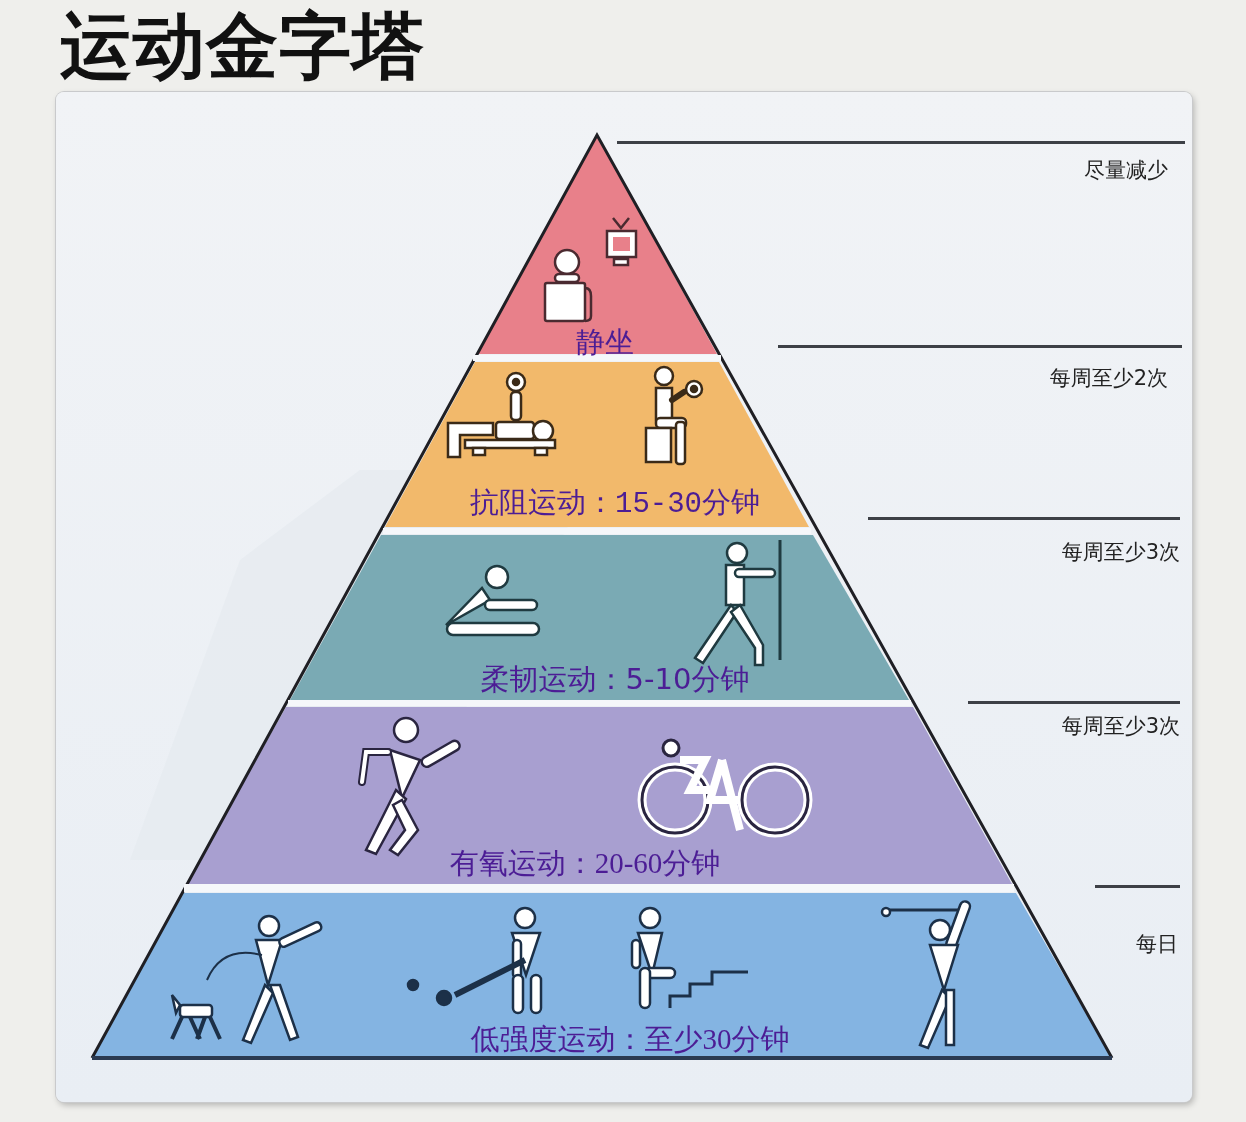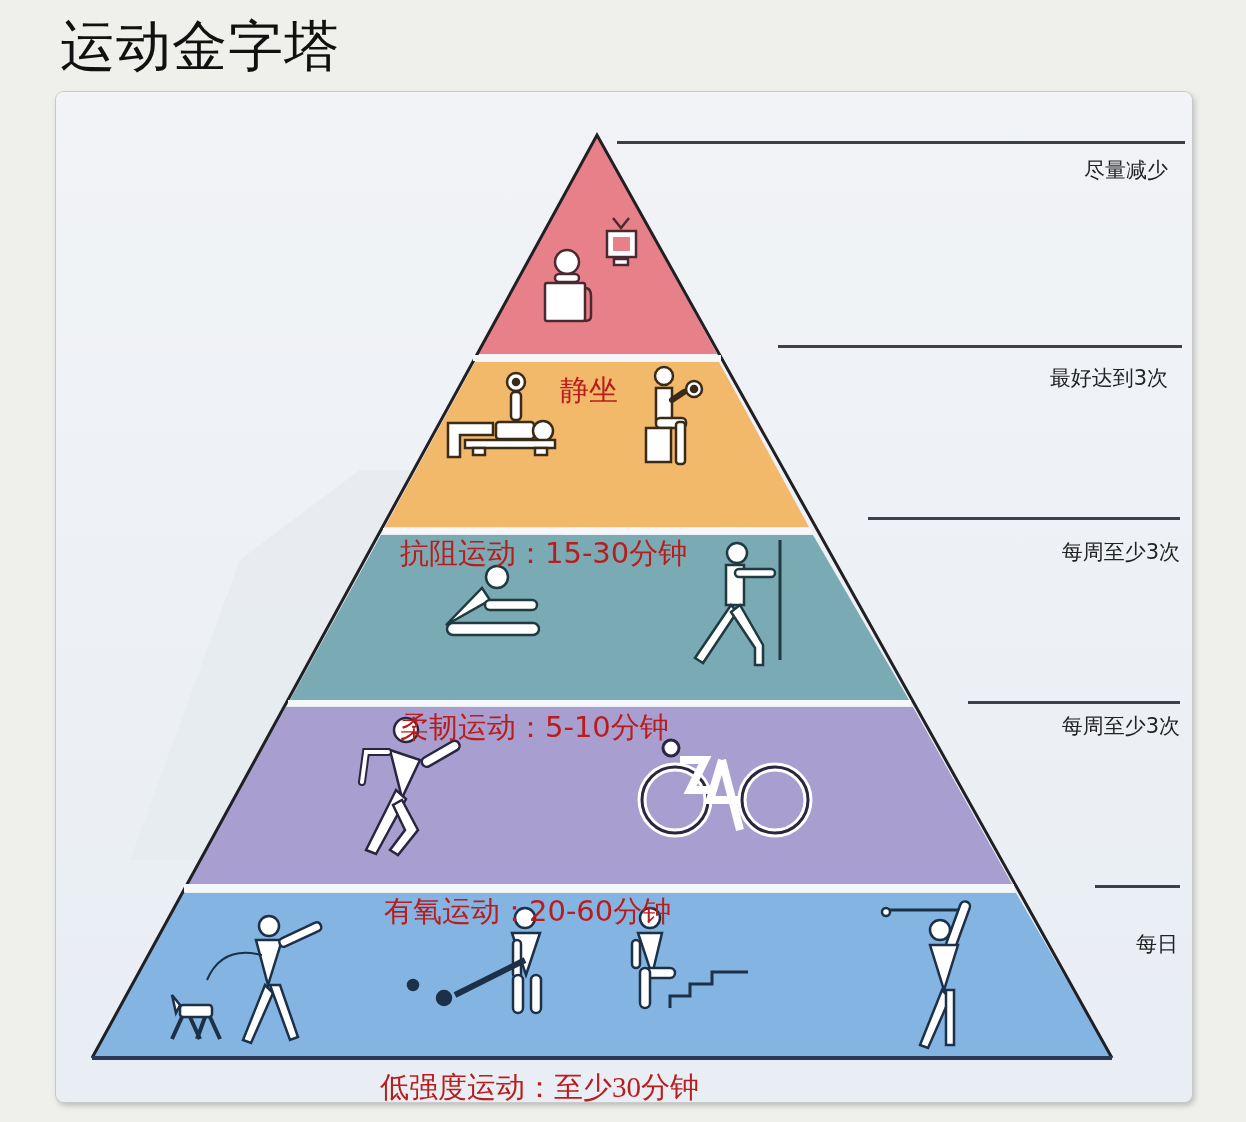--- a/index.html
+++ b/index.html
@@ -1,22 +1,22 @@
 <!DOCTYPE html>
 <html><head>
 <meta charset="utf-8">
 <style>
   html,body{margin:0;padding:0;}
   body{width:1246px;height:1122px;background:#efefec;position:relative;overflow:hidden;font-family:"DejaVu Sans",sans-serif;}
-  .title{position:absolute;left:60px;top:10px;font-size:55px;font-weight:normal;color:#111;letter-spacing:1px;line-height:72px;}
+  .title{position:absolute;left:60px;top:10px;font-size:72px;font-weight:bold;color:#111;letter-spacing:1px;line-height:72px;}
   .panel{position:absolute;left:56px;top:92px;width:1136px;height:1010px;border-radius:8px;
     background:linear-gradient(180deg,#f1f3f6 0%,#e9eef4 100%);
     box-shadow:0 0 0 1px #c9cacc, 2px 3px 6px rgba(0,0,0,0.25);}
   svg.pyr{position:absolute;left:0;top:0;}
-  .lbl{position:absolute;font-size:29px;color:#b91c1c;white-space:nowrap;line-height:34px;text-align:left;margin-top:48px;}
+  .lbl{position:absolute;font-size:29px;color:#4c1d95;white-space:nowrap;line-height:34px;text-align:center;}
   .freq{position:absolute;font-size:21px;color:#222;line-height:40px;text-align:right;white-space:nowrap;}
   .rule{position:absolute;height:3px;background:#3d4046;}
 </style>
 </head>
 <body>
 
 <div class="title">运动金字塔</div>
 
 <div class="panel"></div>
 
@@ -145,36 +145,36 @@
     <path d="M946,990 l0,55 l8,0 l0,-55 z"></path>
   </g>
 
   <line x1="473" y1="358" x2="721" y2="358" stroke="#f5f7fa" stroke-width="6"></line>
   <line x1="383" y1="531" x2="811" y2="531" stroke="#f5f7fa" stroke-width="6"></line>
   <line x1="288" y1="703" x2="911" y2="703" stroke="#f5f7fa" stroke-width="6"></line>
   <line x1="184" y1="888" x2="1014" y2="888" stroke="#f5f7fa" stroke-width="8"></line>
 </svg>
 
 <div class="lbl" style="left:560px;top:325px;width:90px;">静坐</div>
-<div class="lbl" style="left:400px;top:488px;width:430px;">抗阻运动：15-30分钟</div>
+<div class="lbl" style="left:400px;top:488px;width:430px;font-family:Liberation Mono, monospace;">抗阻运动：15-30分钟</div>
 <div class="lbl" style="left:400px;top:662px;width:430px;">柔韧运动：5-10分钟</div>
-<div class="lbl" style="left:384px;top:846px;width:450px;">有氧运动：20-60分钟</div>
+<div class="lbl" style="left:360px;top:846px;width:450px;font-family:Liberation Serif, serif;">有氧运动：20-60分钟</div>
 <div class="lbl" style="left:380px;top:1022px;width:500px;font-family:Liberation Serif, serif;">低强度运动：至少30分钟</div>
 
 <div class="rule" style="left:617px;top:141px;width:568px;"></div>
 <div class="rule" style="left:778px;top:345px;width:404px;"></div>
 <div class="rule" style="left:868px;top:517px;width:312px;"></div>
 <div class="rule" style="left:968px;top:701px;width:212px;"></div>
 <div class="rule" style="left:1095px;top:885px;width:85px;"></div>
 
 <div class="freq" style="right:78px;top:150px;">
   <div>尽量减少</div>
 </div>
 <div class="freq" style="right:78px;top:358px;">
-  <div>最好达到3次</div>
+  <div>每周至少2次</div>
 </div>
 <div class="freq" style="right:66px;top:532px;">
   <div>每周至少3次</div>
 </div>
 <div class="freq" style="right:66px;top:706px;">
   <div>每周至少3次</div>
 </div>
 <div class="freq" style="right:68px;top:924px;">
   <div>每日</div>
 </div>

